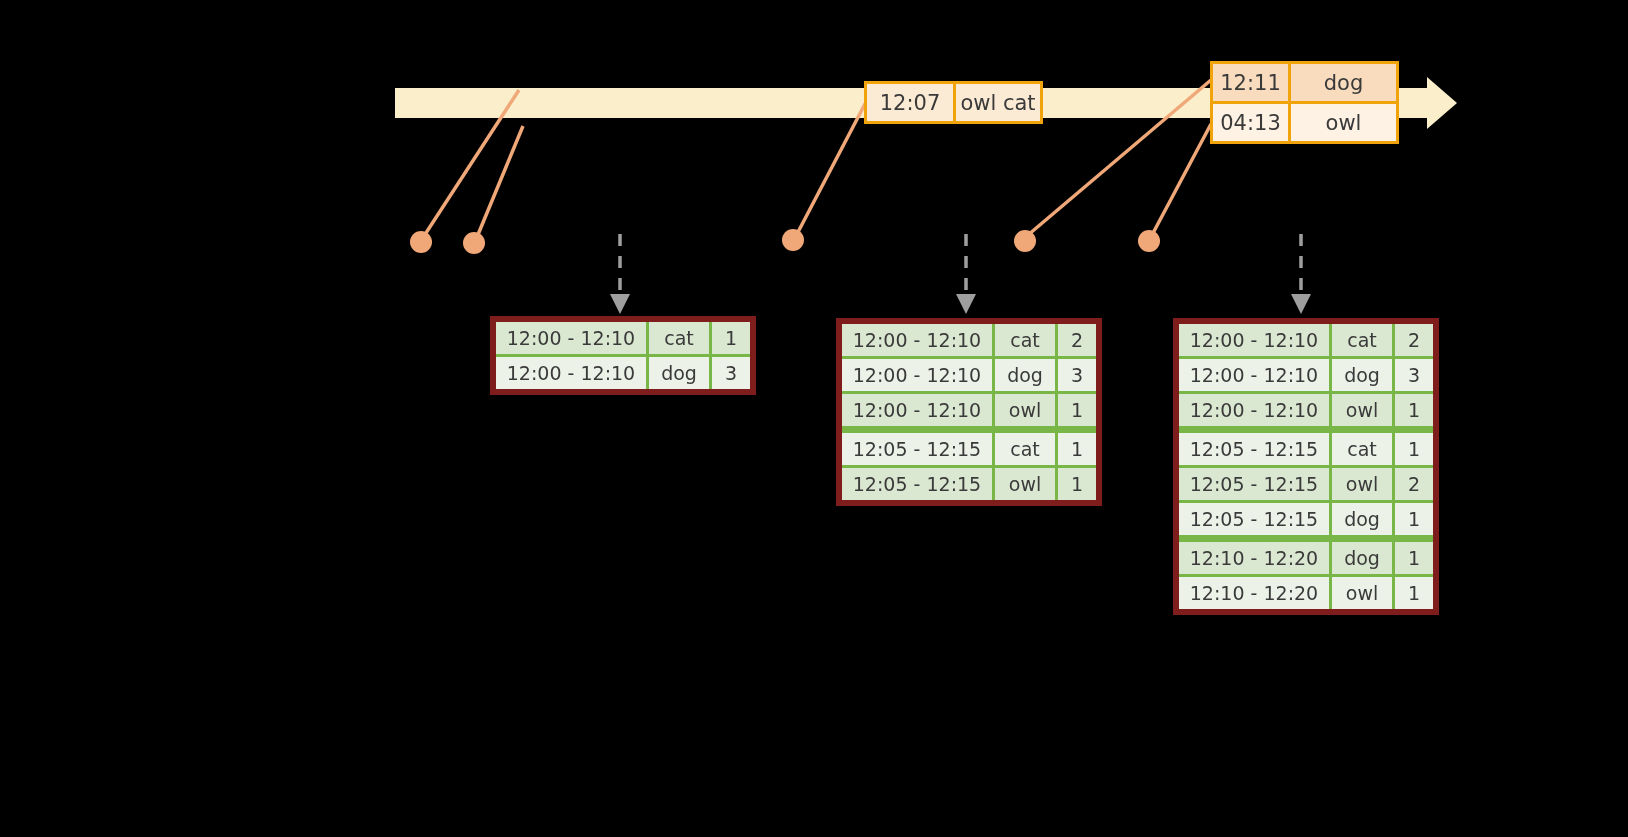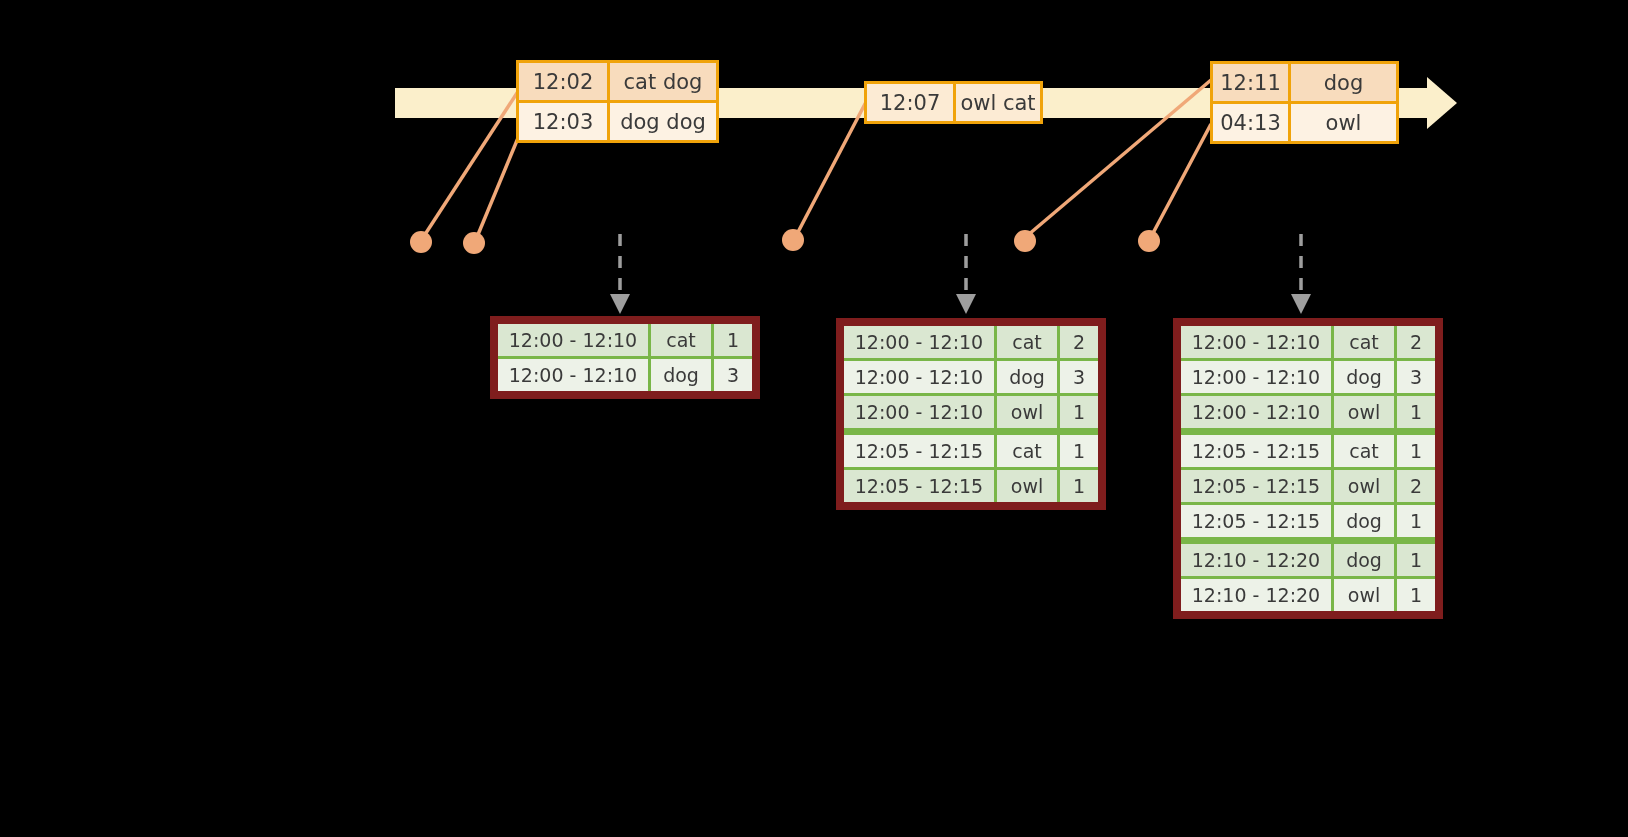--- a/index.html
+++ b/index.html
@@ -26,21 +26,21 @@
   #etable2 .tcell{background:#FCEBD4;}
   #etable3 .trow{grid-template-columns:75px 105px;}
   #etable3 .trow:nth-child(1) .tcell{background:#F8DCBD;}
   #etable3 .trow:nth-child(2) .tcell{background:#FDF2E3;}
   #etable1{left:516px;top:60px;}
   #etable2{left:864px;top:81px;}
   #etable3{left:1210px;top:61px;}
 
   
   .gtable{
-    position:absolute;background:#79B648;border:8px solid #7f1d1d;
+    position:absolute;background:#79B648;border:6px solid #7f1d1d;
     display:flex;flex-direction:column;gap:3px;
   }
   .gtable .trow{display:grid;grid-template-columns:150px 60px 38px;column-gap:3px;}
   .gtable .tcell{
     display:flex;align-items:center;justify-content:center;
     font-size:19px;height:32px;
   }
   .gtable .trow:nth-child(odd) .tcell{background:#DAE7D1;}
   .gtable .trow:nth-child(even) .tcell{background:#EDF2E8;}
   #gtable2 .trow:nth-child(4),
@@ -81,30 +81,20 @@
       <line x1="966" y1="234" x2="966" y2="298"></line>
       <line x1="1301" y1="234" x2="1301" y2="298"></line>
     </g>
     <g fill="#9E9E9E">
       <polygon points="610,294 630,294 620,314"></polygon>
       <polygon points="956,294 976,294 966,314"></polygon>
       <polygon points="1291,294 1311,294 1301,314"></polygon>
     </g>
   </svg>
 
-  <div id="etable1" class="etable">
-      <div class="trow">
-        <div class="tcell">12:02</div>
-        <div class="tcell">cat dog</div>
-      </div>
-      <div class="trow">
-        <div class="tcell">12:03</div>
-        <div class="tcell">dog dog</div>
-      </div>
-    </div>
   <div id="etable2" class="etable">
       <div class="trow">
         <div class="tcell">12:07</div>
         <div class="tcell">owl cat</div>
       </div>
     </div>
   <div id="etable3" class="etable">
       <div class="trow">
         <div class="tcell">12:11</div>
         <div class="tcell">dog</div>

